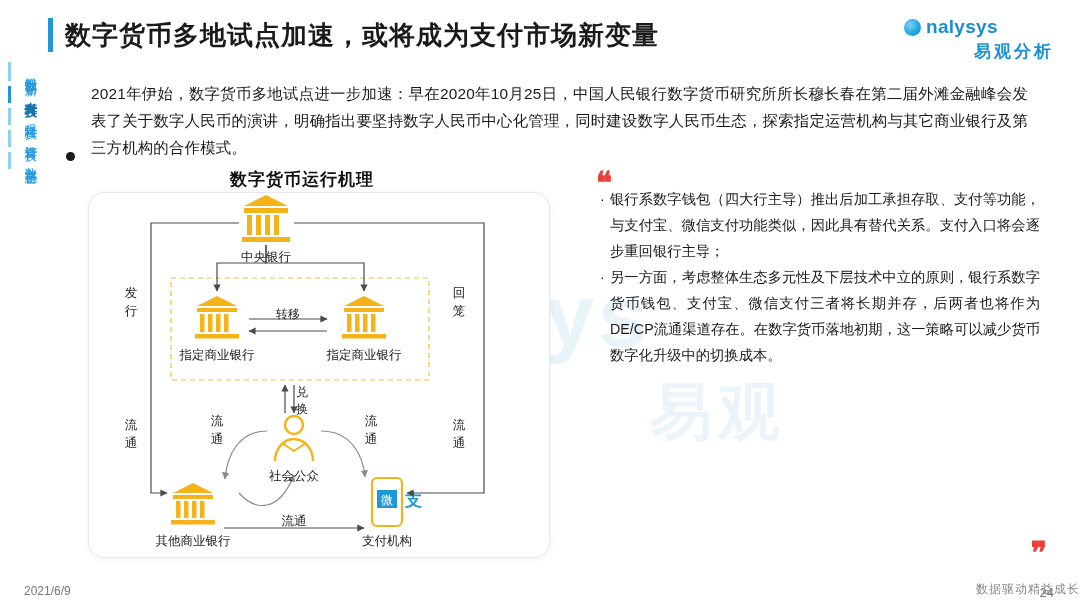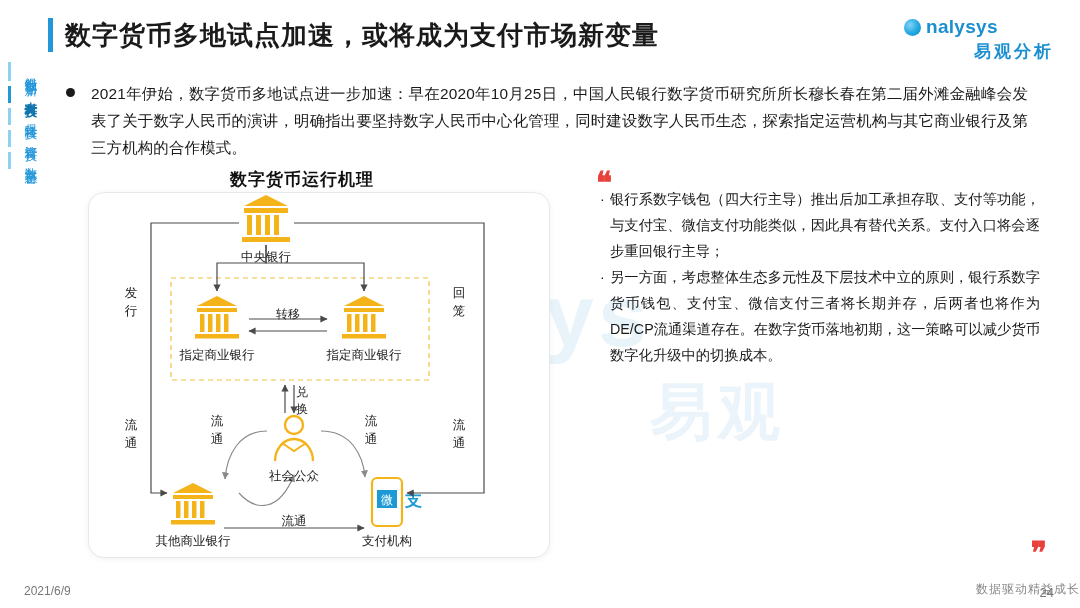--- a/index.html
+++ b/index.html
@@ -95,20 +95,21 @@
     font-weight: bold;
     border-left: 3px solid #2196d9;
   }
 
   
   .lead {
     position: absolute;
     left: 66px; top: 80px;
     width: 962px;
     display: flex;
+    align-items: flex-end;
   }
   .lead-dot {
     flex: 0 0 auto;
     width: 9px; height: 9px;
     border-radius: 50%;
     background: #1a1a1a;
     margin-top: 8px;
     margin-right: 16px;
   }
   .lead-text {

